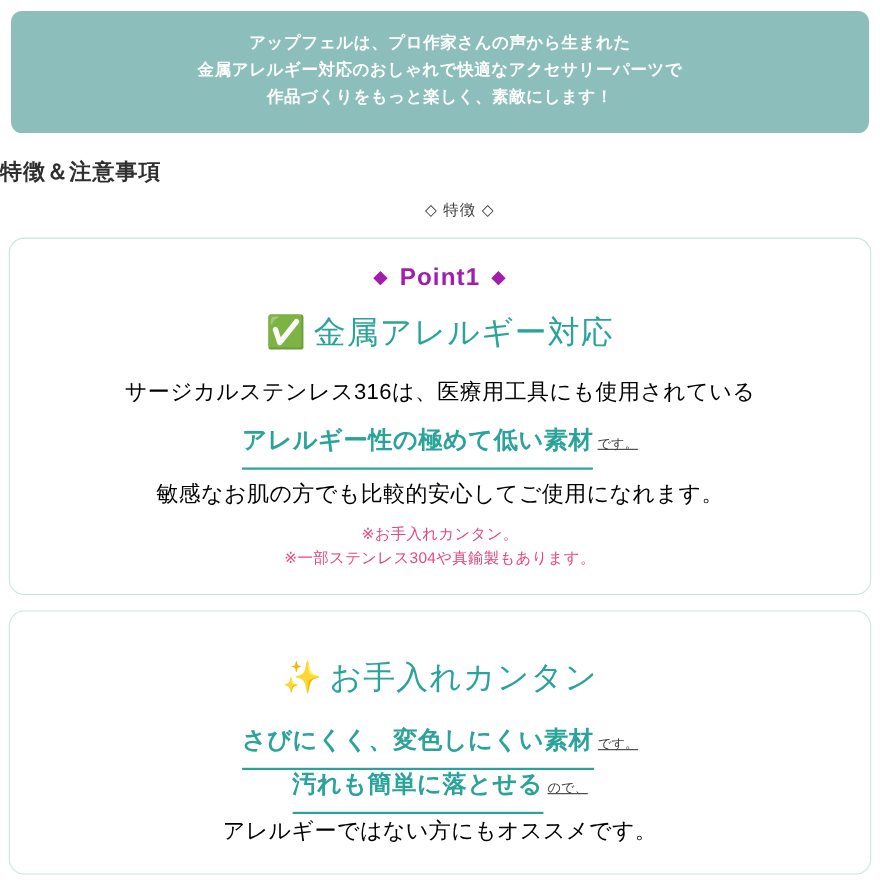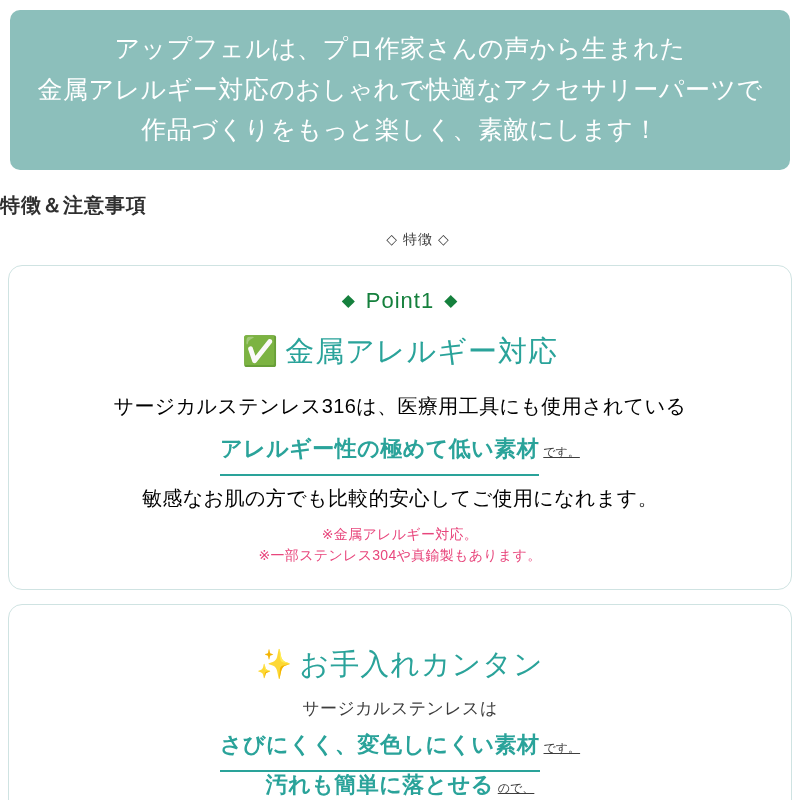--- a/index.html
+++ b/index.html
@@ -25,24 +25,24 @@
   
   .hero {
     margin: 10px 10px 0 10px;
     background: #8cbfbb;
     border-radius: 10px;
     padding: 18px 20px 20px 20px;
     text-align: center;
   }
   .hero-line {
     color: #ffffff;
-    font-size: 25px;
+    font-size: 15px;
     line-height: 1.62;
     letter-spacing: 0.5px;
-    font-weight: 400;
+    font-weight: 700;
   }
 
   
   .section-heading {
     text-align: left;
     margin-top: 22px;
     font-size: 20px;
     font-weight: bold;
     color: #2f2f2f;
     letter-spacing: 1px;
@@ -61,23 +61,23 @@
     margin: 16px 8px 0 8px;
     border: 1px solid #cfe3e2;
     border-radius: 14px;
     background: #ffffff;
     padding: 22px 20px 22px 20px;
     text-align: center;
   }
   .card + .card { margin-top: 14px; }
 
   .point-label {
-    color: #15803d;
+    color: #a21caf;
     font-size: 22px;
-    font-weight: normal;
+    font-weight: bold;
     letter-spacing: 1px;
     margin-bottom: 4px;
   }
   .point-label .diamond {
     font-size: 17px;
     position: relative;
     top: -2px;
   }
   .point-label .diamond.left { margin-right: 10px; }
   .point-label .diamond.right { margin-left: 10px; }
@@ -163,33 +163,32 @@
     <div class="line-center">
       <span class="hl">アレルギー性の極めて低い素材</span><span class="hl-after">です。</span>
     </div>
 
     <div class="spacer-18"></div>
 
     <div class="body-line line-center">敏感なお肌の方でも比較的安心してご使用になれます。</div>
 
     <div class="spacer-10"></div>
 
-    <div class="note line-center">※金属アレルギー対応。</div>
+    <div class="note line-center">※お手入れカンタン。</div>
     <div class="note line-center">※一部ステンレス304や真鍮製もあります。</div>
   </div>
 
   <div class="card">
 
     <div class="point-title">
       <span class="emoji">✨</span><span>お手入れカンタン</span>
     </div>
 
     <div class="spacer-12"></div>
 
-    <div class="plain-mid line-center">サージカルステンレスは</div>
 
     <div class="spacer-10"></div>
 
     <div class="line-center">
       <span class="hl">さびにくく、変色しにくい素材</span><span class="hl-after">です。</span>
     </div>
 
     <div class="spacer-10"></div>
 
     <div class="line-center">

